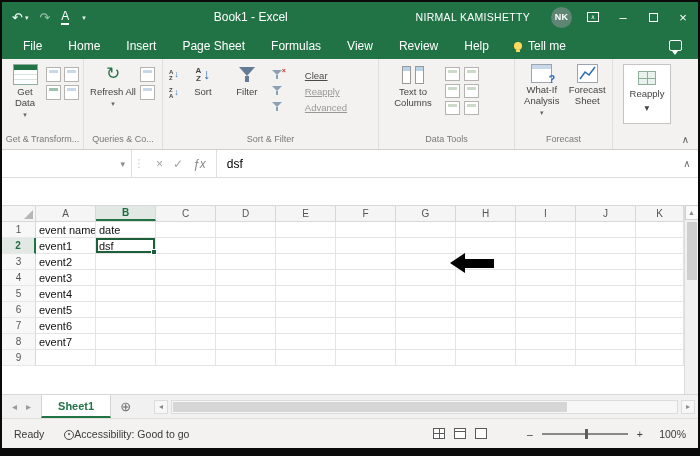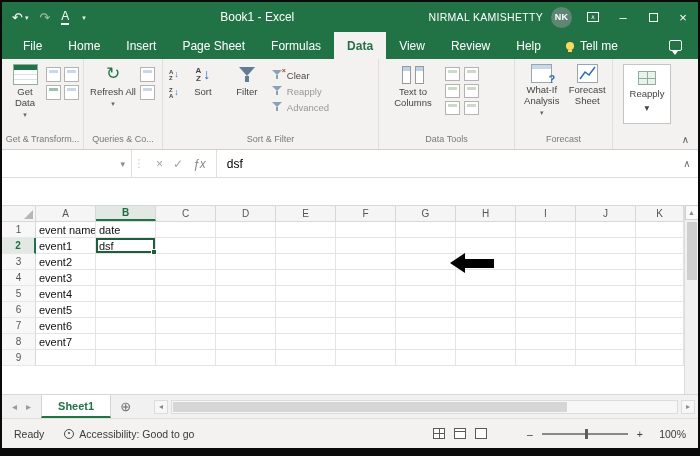--- a/index.html
+++ b/index.html
@@ -10,21 +10,21 @@
 
   
   .titlebar { flex:0 0 30px; background:#217346; color:#fff; display:flex; align-items:center;
               padding-left:10px; font-size:12px; }
   .qat { display:flex; align-items:center; gap:11px; }
   .qat-item { display:flex; align-items:center; font-size:13px; line-height:1; cursor:default; }
   .dim { opacity:.55; }
   .u-a { font-size:12px; border-bottom:2px solid #fff; padding-bottom:1px; }
   .dd-s { font-size:7px; margin-left:2px; opacity:.9; }
   .tb-title { flex:1; text-align:center; font-size:12px; }
-  .tb-user { display:flex; align-items:center; gap:8px; font-size:10.5px; letter-spacing:.3px; }
+  .tb-user { display:flex; align-items:center; gap:21px; font-size:10.5px; letter-spacing:.3px; }
   .avatar { width:21px; height:21px; border-radius:50%; background:#5f8575; display:flex;
             align-items:center; justify-content:center; font-size:9px; font-weight:bold; }
   .wbtns { display:flex; align-items:center; margin-left:6px; }
   .wbtn { width:30px; height:30px; display:flex; align-items:center; justify-content:center; font-size:13px; }
   .max-sq { width:9px; height:9px; border:1px solid #fff; }
   .rdo-box { width:12px; height:10px; border:1px solid #fff; display:flex; align-items:center;
              justify-content:center; font-size:6px; line-height:1; }
 
   
   .tabrow { flex:0 0 27px; background:#217346; display:flex; align-items:stretch; color:#fff;
@@ -70,21 +70,21 @@
   .azcol { display:flex; flex-direction:column; font-size:6px; line-height:6px; color:#444; font-weight:bold; }
   .azarr { font-size:9px; color:#2b6cb8; line-height:1; }
   .ic-sortbig { display:flex; align-items:center; gap:2px; height:21px; }
   .ic-sortbig .col { display:flex; flex-direction:column; font-size:8px; line-height:8px; font-weight:bold; color:#444; }
   .ic-sortbig .arr { font-size:14px; color:#2b6cb8; }
   .funnel { display:flex; flex-direction:column; align-items:center; height:21px; justify-content:center; }
   .cone { width:0; height:0; border-left:8px solid transparent; border-right:8px solid transparent;
           border-top:9px solid #637c96; }
   .stem { width:4px; height:6px; background:#637c96; }
   .ministack { display:flex; flex-direction:column; gap:1px; margin-top:4px; }
-  .minirow { display:flex; align-items:center; gap:4px; font-size:9.5px; color:#9a9896; height:15px; cursor:default; }
+  .minirow { display:flex; align-items:center; gap:22px; font-size:9.5px; color:#9a9896; height:15px; cursor:default;text-decoration:underline; }
   .minirow.en { color:#4a4a4a; }
   .fun-s { position:relative; width:12px; height:12px; display:flex; flex-direction:column; align-items:center; }
   .fun-s .cone { border-left:5px solid transparent; border-right:5px solid transparent; border-top:5px solid #8aa0b5; }
   .fun-s .stem { width:2px; height:4px; background:#8aa0b5; }
   .fun-s .x { position:absolute; right:-3px; top:-3px; color:#c0392b; font-size:7px; font-weight:bold; }
 
   .ic-ttc { display:flex; gap:4px; height:21px; align-items:center; }
   .ic-ttc .colr { width:9px; height:18px; border:1px solid #9a9a9a;
                   background:linear-gradient(#bcd2e8,#bcd2e8) top/100% 4px no-repeat,#fff; }
   .dtgrid { display:grid; grid-template-columns:16px 16px; gap:3px; margin-top:3px; }
@@ -159,21 +159,21 @@
   .sb-add { display:flex; align-items:center; padding:0 9px; color:#6a6a6a; font-size:13px; }
   .sb-scroll { flex:1; display:flex; align-items:center; gap:3px; padding:0 3px 0 14px; }
   .sb-sbtn { width:14px; height:14px; display:flex; align-items:center; justify-content:center;
              color:#8a8a8a; font-size:8px; background:#f7f7f7; border:1px solid #dcdcdc; }
   .sb-track { flex:1; height:14px; background:#f7f7f7; border:1px solid #dcdcdc; position:relative; }
   .sb-thumb { position:absolute; left:1px; top:1px; bottom:1px; width:78%; background:#d6d6d6; }
 
   
   .statusbar { flex:0 0 30px; background:#f3f2f1; border-top:1px solid #e1dfdd; display:flex;
                align-items:center; padding:0 12px; font-size:10.5px; color:#3a3a3a; gap:20px; }
-  .acc { display:flex; align-items:center; gap:5px; }
+  .acc { display:flex; align-items:flex-end; }
   .acc-ic { width:10px; height:10px; border:1px solid #4a4a4a; border-radius:50%; position:relative; }
   .acc-ic::after { content:''; position:absolute; left:3px; top:2px; width:2px; height:2px;
                    background:#4a4a4a; border-radius:50%; }
   .sb-right { margin-left:auto; display:flex; align-items:center; gap:14px; }
   .views { display:flex; gap:9px; margin-right:26px; }
   .vw { width:12px; height:11px; border:1px solid #5a5a5a; background:#fff; }
   .vw.grid { background:linear-gradient(#5a5a5a,#5a5a5a) 50% 0/1px 100% no-repeat,
              linear-gradient(#5a5a5a,#5a5a5a) 0 50%/100% 1px no-repeat,#fff; }
   .vw.pl { background:linear-gradient(#5a5a5a,#5a5a5a) 0 2px/100% 1px no-repeat,#fff; }
   .zoom { display:flex; align-items:center; gap:9px; }
@@ -222,21 +222,20 @@
       </span>
     </div>
   </div>
 
   <div class="tabrow">
     <div class="rtab">File</div>
     <div class="rtab">Home</div>
     <div class="rtab">Insert</div>
     <div class="rtab">Page Sheet</div>
     <div class="rtab">Formulas</div>
-    <div class="rtab active">Data</div>
     <div class="rtab">View</div>
     <div class="rtab">Review</div>
     <div class="rtab">Help</div>
     <div class="tellme">
       <span class="bulb"></span>
       <span>Tell me</span>
     </div>
     <div class="tr-spacer"></div>
     <div class="comment-ic"></div>
   </div>

